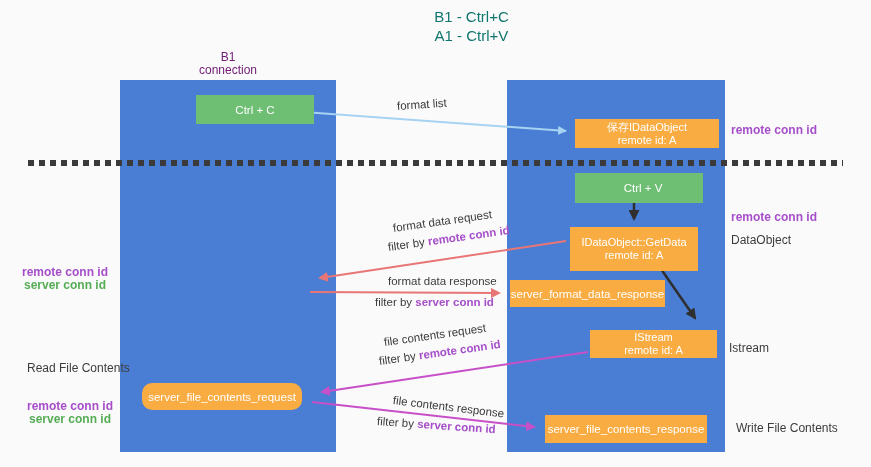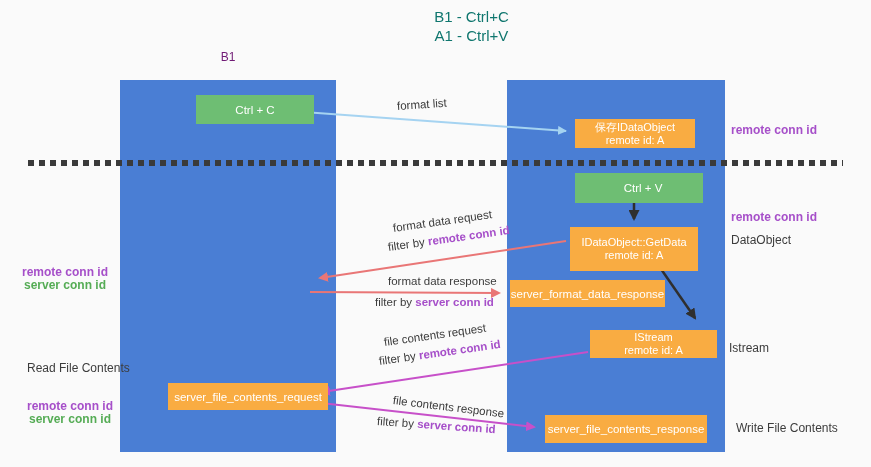--- a/index.html
+++ b/index.html
@@ -59,20 +59,21 @@
 
 <div id="canvas">
 
   <div class="title" style="top:7px;">
     <div>B1 - Ctrl+C</div>
     <div>A1 - Ctrl+V</div>
   </div>
 
   <div class="lane-header" style="left:120px;top:51px;width:216px;">
     <div>B1</div>
+    <div>connection</div>
   </div>
   <div class="lane-header" style="left:507px;top:49px;width:218px;margin-top:44px;">
     <div>A1</div>
     <div>remote</div>
   </div>
 
   <div class="lane" style="left:120px;width:216px;"></div>
   <div class="lane" style="left:507px;width:218px;"></div>
 
   <div class="dashed-divider"></div>
@@ -98,21 +99,21 @@
     <line x1="566" y1="241" x2="320" y2="278" stroke="#e97676" stroke-width="2" marker-end="url(#m-red)"></line>
     <line x1="310" y1="292" x2="499" y2="293" stroke="#e97676" stroke-width="2" marker-end="url(#m-red)"></line>
     <line x1="588" y1="352" x2="322" y2="392" stroke="#c750c9" stroke-width="2" marker-end="url(#m-magenta)"></line>
     <line x1="312" y1="402" x2="534" y2="427" stroke="#c750c9" stroke-width="2" marker-end="url(#m-magenta)"></line>
   </svg>
 
   <div class="node green single" style="left:158px;top:95px;width:118px;height:29px;margin-left:38px;">
     <span>Ctrl + C</span>
   </div>
 
-  <div class="node orange" style="left:575px;top:119px;width:120px;height:29px;">
+  <div class="node orange" style="left:575px;top:119px;width:144px;height:29px;">
     <div class="two-line">
       <div>保存IDataObject</div>
       <div>remote id: A</div>
     </div>
   </div>
 
   <div class="node green single" style="left:575px;top:173px;width:120px;height:30px;padding-left:8px;">
     <span>Ctrl + V</span>
   </div>
 
@@ -128,21 +129,21 @@
     <span>server_format_data_response</span>
   </div>
 
   <div class="node orange" style="left:590px;top:330px;width:127px;height:28px;">
     <div class="two-line">
       <div>IStream</div>
       <div>remote id: A</div>
     </div>
   </div>
 
-  <div class="node orange single" style="left:168px;top:383px;width:160px;height:27px;">
+  <div class="node orange single" style="left:142px;top:383px;width:160px;height:27px;border-radius:10px;">
     <span>server_file_contents_request</span>
   </div>
 
   <div class="node orange single" style="left:545px;top:415px;width:162px;height:28px;">
     <span>server_file_contents_response</span>
   </div>
 
   <div class="edge-label" style="left:397px;top:100px;transform:rotate(-4deg);">format list</div>
 
   <div class="edge-label" style="left:393px;top:222px;transform:rotate(-8deg);">format data request</div>

